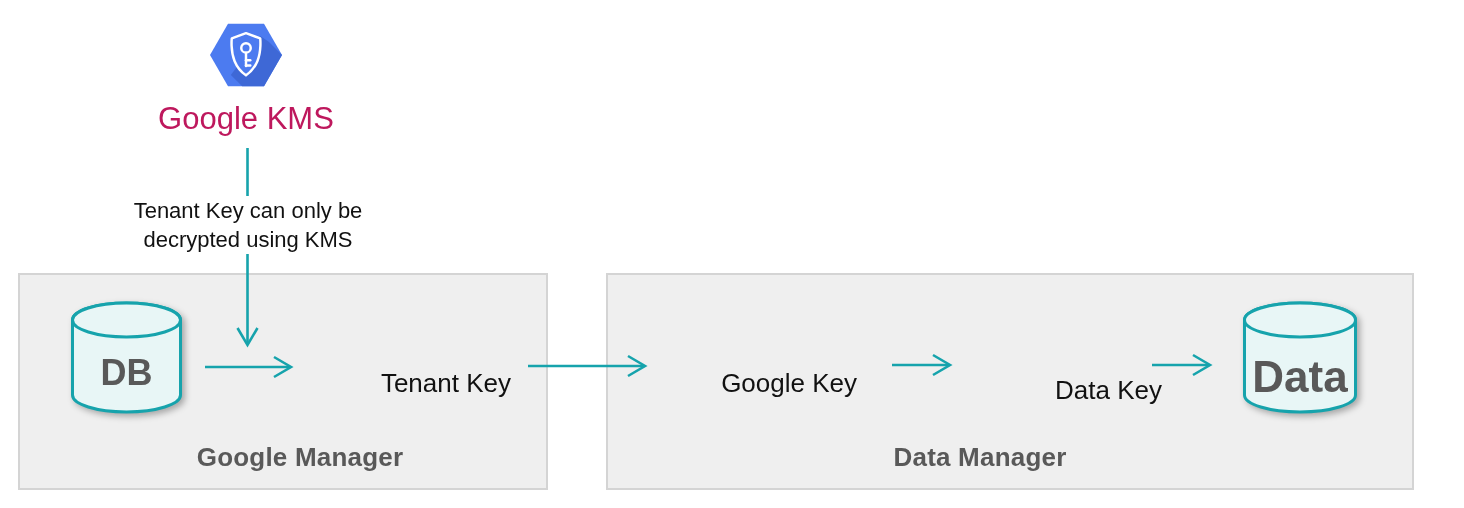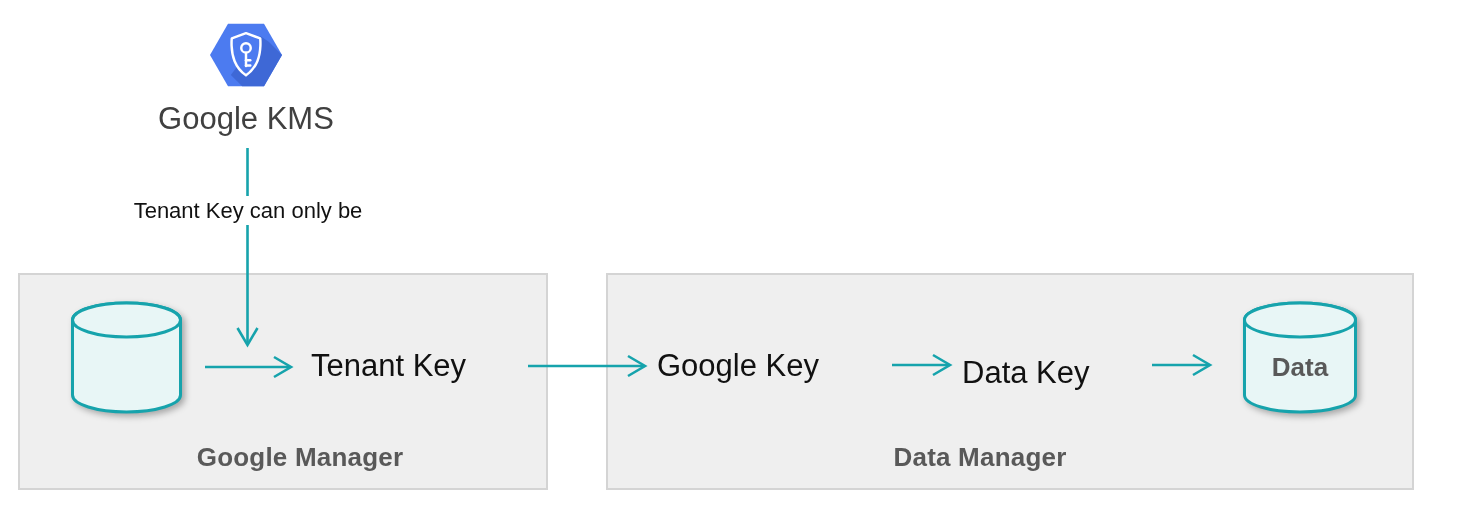--- a/index.html
+++ b/index.html
@@ -15,44 +15,44 @@
   #da-box { left:606px; top:273px; width:808px; height:217px; }
 
   .box-title {
     position:absolute; text-align:center; font-weight:bold; font-size:26px;
     color:#595959; z-index:2; letter-spacing:0.2px;
   }
   #sm-title { left:40px;  top:442px; width:520px; }
   #da-title { left:608px; top:442px; width:744px; }
 
   .key-label {
-    position:absolute; font-size:31px; line-height:34px; color:#111111;
-    text-align:left; z-index:2; white-space:nowrap;
+    position:absolute; font-size:26px; line-height:34px; color:#111111;
+    text-align:right; z-index:2; white-space:nowrap;margin-top:17px;
   }
   #tenant-key-label  { left:311px; top:349px; width:200px; }
   #archive-key-label { left:657px; top:349px; width:200px; }
   #data-key-label    { left:962px; top:356px; width:200px; }
 
   .cyl {
     position:absolute; z-index:2;
     filter:drop-shadow(3px 3px 3px rgba(0,0,0,0.30));
   }
   #db-cyl   { left:70px;   top:301px; }
   #data-cyl { left:1242px; top:301px; }
   .cyl-label {
     position:absolute; z-index:2; font-weight:bold; color:#595959;
     text-align:center; white-space:nowrap;
   }
   #db-label   { left:70px;   top:352px; width:113px; font-size:36px; }
-  #data-label { left:1242px; top:352px; width:116px; font-size:26px;text-align:center; }
+  #data-label { left:1242px; top:352px; width:116px; font-size:44px;text-align:center; }
 
   #kms-icon { position:absolute; left:210px; top:22px; z-index:2; }
   #kms-label {
     position:absolute; left:146px; top:101px; width:200px; text-align:center;
-    font-size:31px; color:#404040; z-index:2; white-space:nowrap;
+    font-size:31px; color:#be185d; z-index:2; white-space:nowrap;
   }
   #kms-annotation {
     position:absolute; left:108px; top:196px; width:280px; text-align:center;
     font-size:22px; line-height:29px; color:#111111; background:#ffffff;
     z-index:4;
   }
   #kms-annotation span { display:block;text-align:center; }
 
   #arrow-layer {
     position:absolute; left:0; top:0; width:1464px; height:508px;
@@ -73,26 +73,28 @@
     <path d="M38 10 L53 15.5 C53 15.5 54.5 29 50 39.5 C46.8 47.3 41.5 52 38 54.5 C34.5 52 29.2 47.3 26 39.5 C21.5 29 23 15.5 23 15.5 Z" fill="#4C7BF0" stroke="#ffffff" stroke-width="2.6" stroke-linejoin="round"></path>
     <circle cx="38" cy="25.5" r="5" fill="none" stroke="#ffffff" stroke-width="2.6"></circle>
     <line x1="38" y1="30.5" x2="38" y2="44.5" stroke="#ffffff" stroke-width="2.6" stroke-linecap="round"></line>
     <line x1="38" y1="38.5" x2="42.5" y2="38.5" stroke="#ffffff" stroke-width="2.6" stroke-linecap="round"></line>
     <line x1="38" y1="44" x2="42.5" y2="44" stroke="#ffffff" stroke-width="2.6" stroke-linecap="round"></line>
   </svg>
   <div id="kms-label">Google KMS</div>
 
   <div id="kms-annotation">
     <span>Tenant Key can only be</span>
+    <span>decrypted using KMS</span>
   </div>
 
   <svg class="cyl" id="db-cyl" width="113" height="116" viewBox="0 0 113 116">
     <path d="M2.5 19 A54 17 0 0 1 110.5 19 L110.5 94 A54 17 0 0 1 2.5 94 Z" fill="#E8F6F6" stroke="#16A3AC" stroke-width="3"></path>
     <ellipse cx="56.5" cy="19" rx="54" ry="17" fill="#E8F6F6" stroke="#16A3AC" stroke-width="3"></ellipse>
   </svg>
+  <div class="cyl-label" id="db-label">DB</div>
 
   <svg class="cyl" id="data-cyl" width="116" height="116" viewBox="0 0 116 116">
     <path d="M2.5 19 A55.5 17 0 0 1 113.5 19 L113.5 94 A55.5 17 0 0 1 2.5 94 Z" fill="#E8F6F6" stroke="#16A3AC" stroke-width="3"></path>
     <ellipse cx="58" cy="19" rx="55.5" ry="17" fill="#E8F6F6" stroke="#16A3AC" stroke-width="3"></ellipse>
   </svg>
   <div class="cyl-label" id="data-label">Data</div>
 
   <div class="key-label" id="tenant-key-label">Tenant Key</div>
   <div class="key-label" id="archive-key-label">Google Key</div>
   <div class="key-label" id="data-key-label">Data Key</div>

